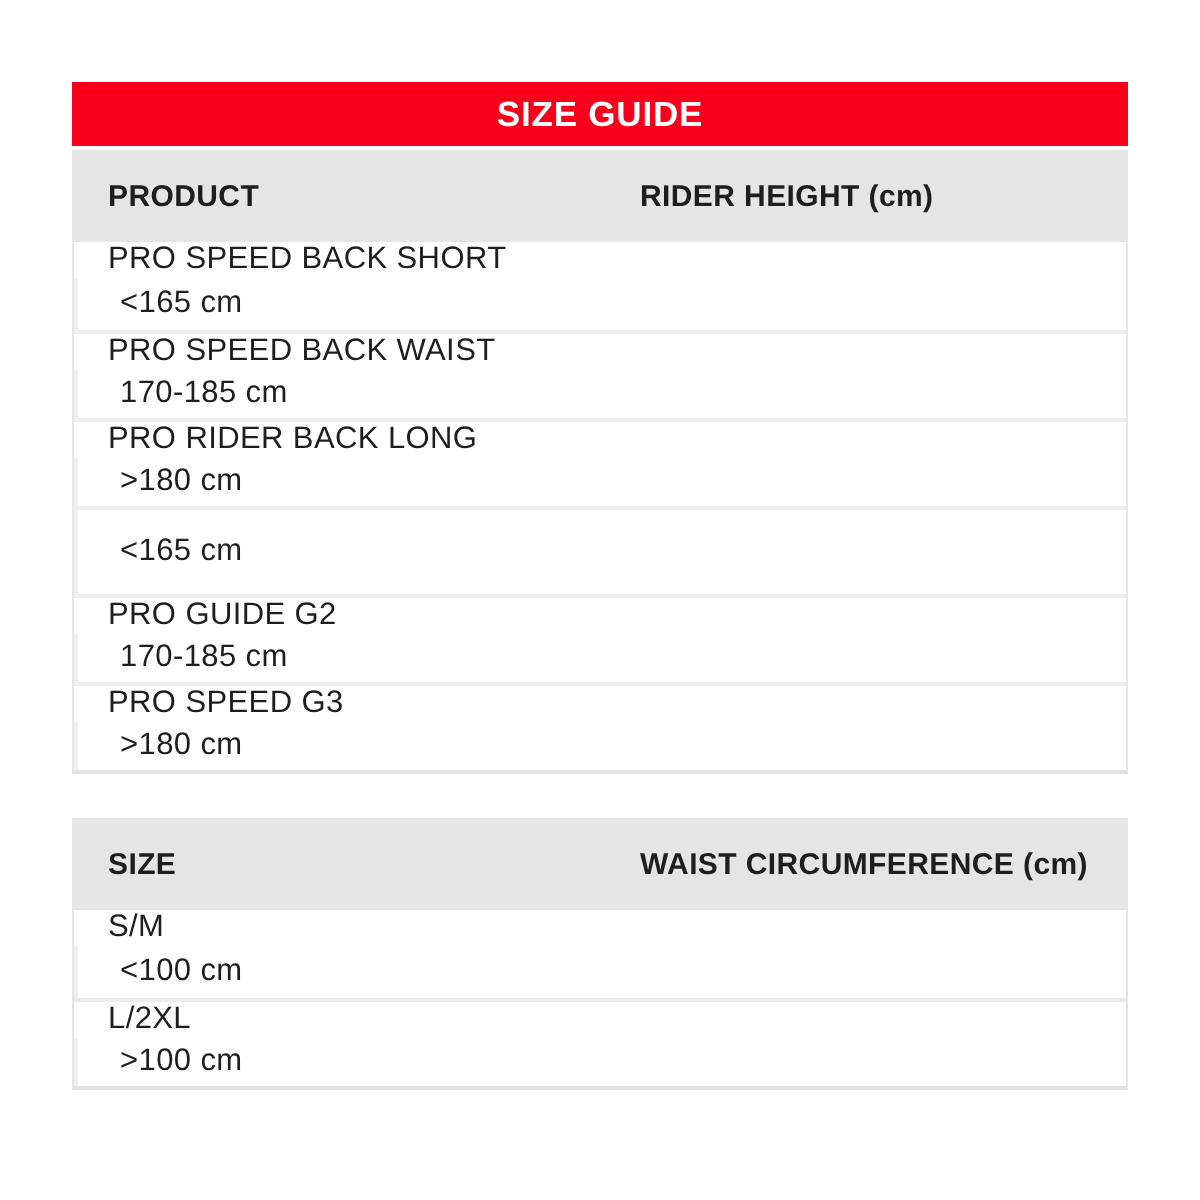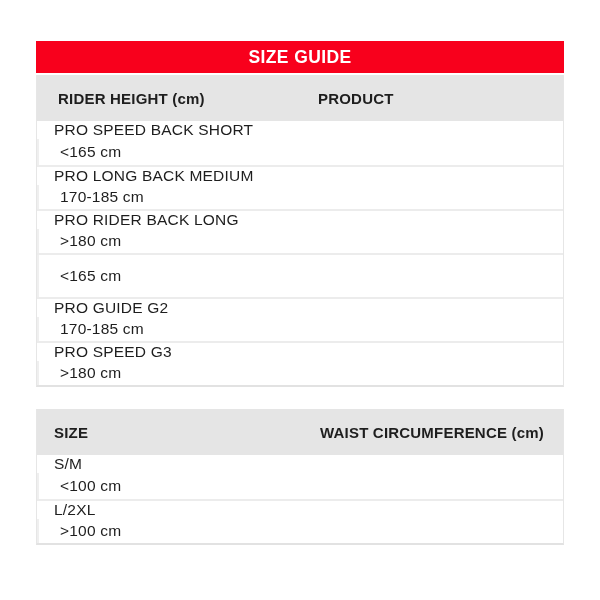--- a/index.html
+++ b/index.html
@@ -74,29 +74,29 @@
 <body>
 
 <div class="container">
 
   <div class="banner">
     <span class="banner-text">SIZE GUIDE</span>
   </div>
 
   <div class="size-table">
     <div class="thead">
+      <div class="cell col1">PRODUCT</div>
       <div class="cell col2">RIDER HEIGHT (cm)</div>
-      <div class="cell col1">PRODUCT</div>
     </div>
     <div class="trow">
       <div class="cell col1">PRO SPEED BACK SHORT</div>
       <div class="cell col2">&lt;165 cm</div>
     </div>
     <div class="trow">
-      <div class="cell col1">PRO LONG BACK MEDIUM</div>
+      <div class="cell col1">PRO SPEED BACK WAIST</div>
       <div class="cell col2">170-185 cm</div>
     </div>
     <div class="trow">
       <div class="cell col1">PRO RIDER BACK LONG</div>
       <div class="cell col2">&gt;180 cm</div>
     </div>
     <div class="trow">
       <div class="cell col2">&lt;165 cm</div>
     </div>
     <div class="trow">

